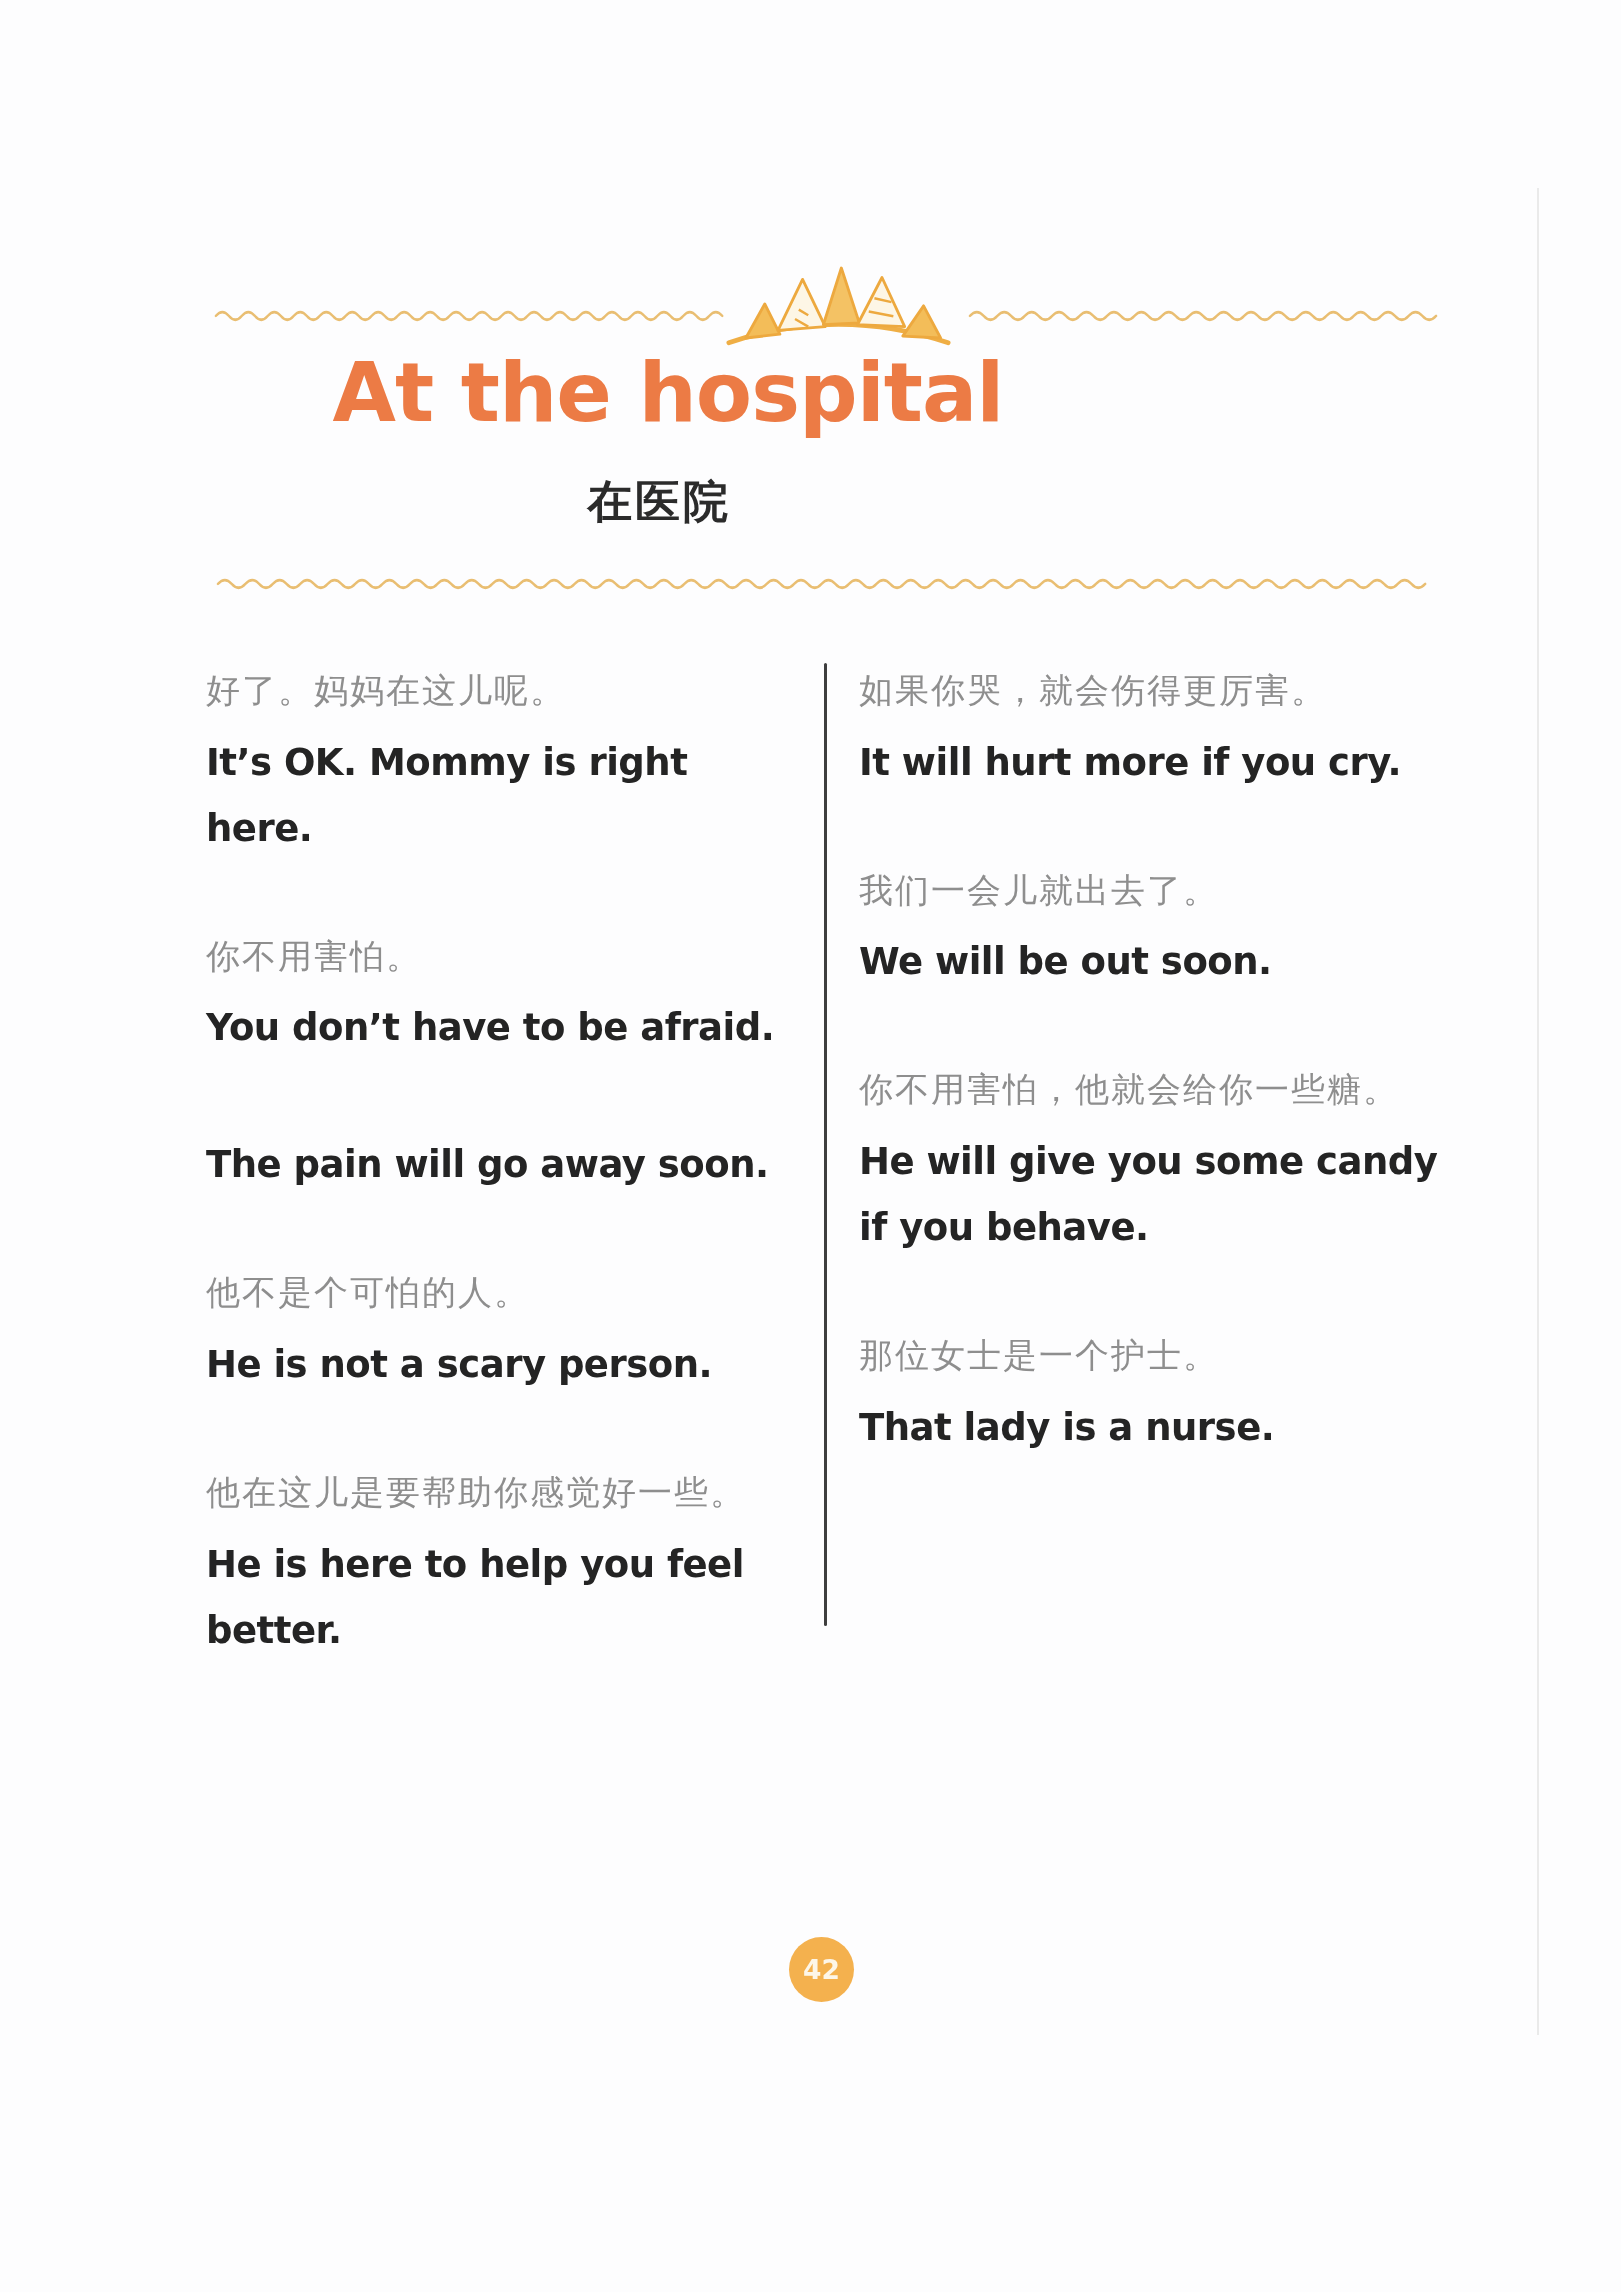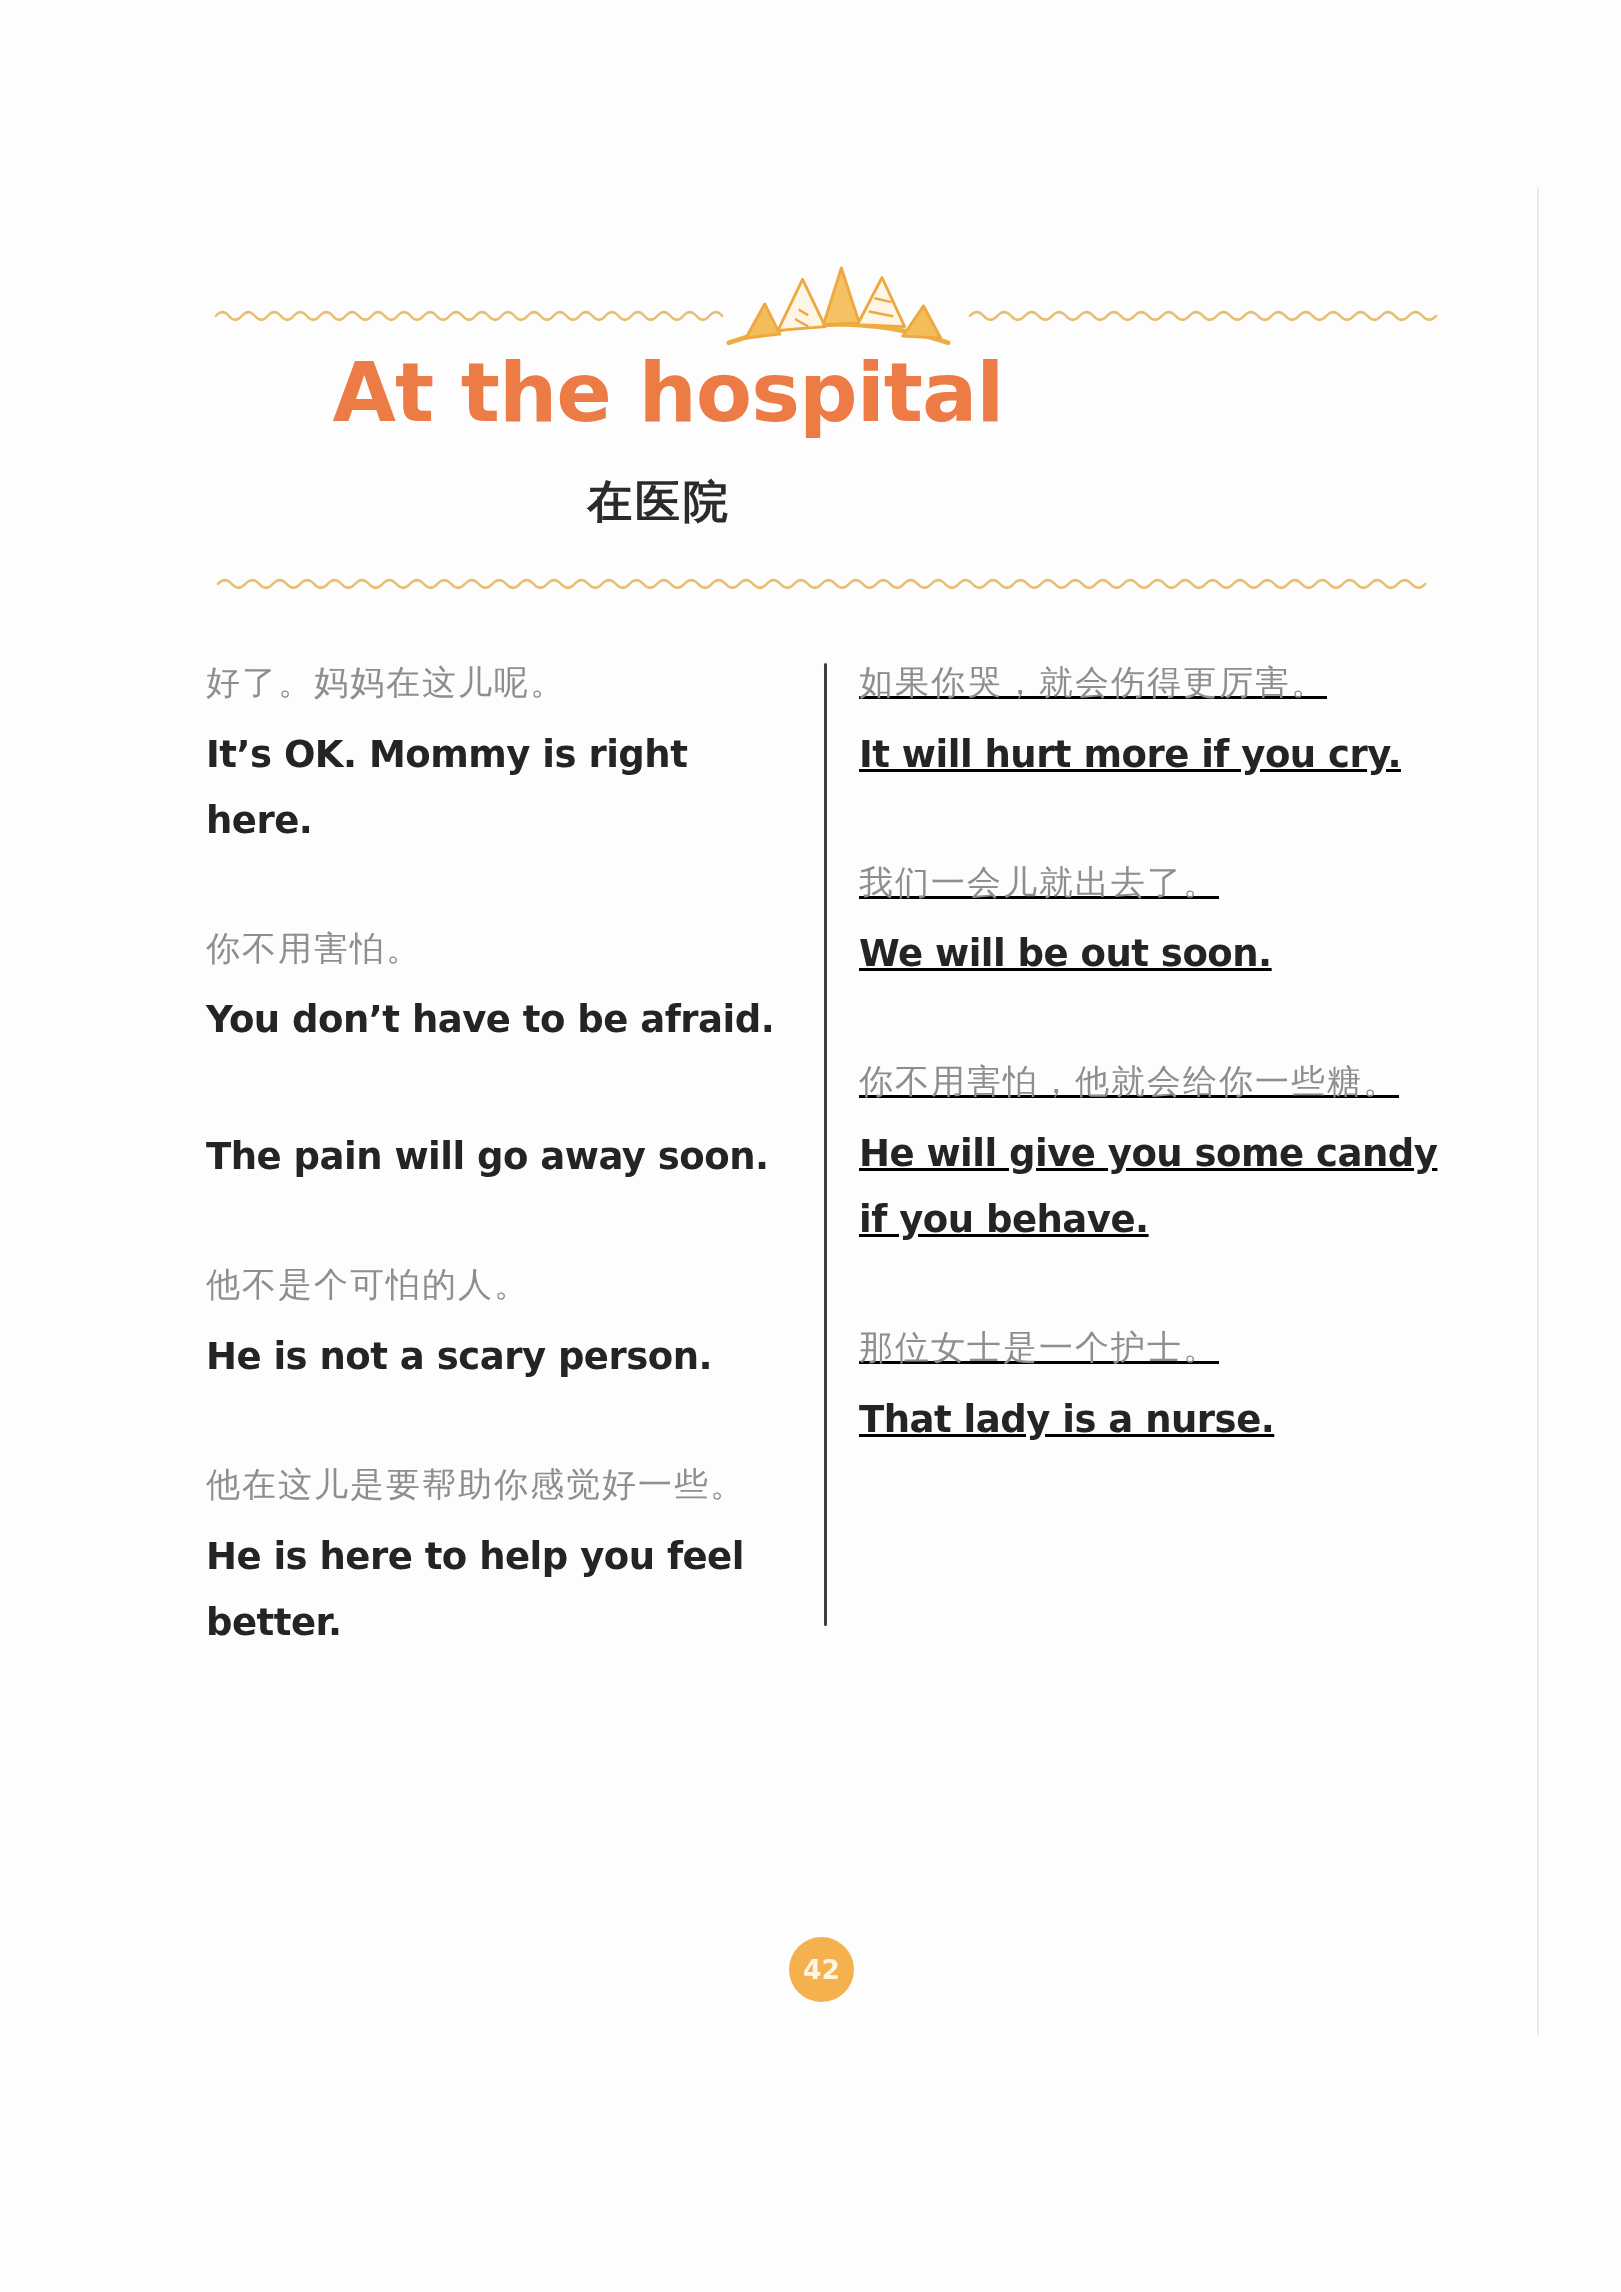--- a/index.html
+++ b/index.html
@@ -34,26 +34,26 @@
   .subtitle{
     position:absolute;left:0;top:472px;width:1318px;
     text-align:center;
     font-size:45px;font-weight:bold;letter-spacing:2.9px;
     color:#2b2b2b;
   }
   
   .content{position:absolute;left:206px;top:655px;width:1284px;}
   .col{position:absolute;top:0;}
   .col-left{left:0;width:608px;}
-  .col-right{left:653px;width:631px;text-decoration:underline;}
+  .col-right{left:653px;width:631px;}
   .divider{
     position:absolute;left:618px;top:7.8px;width:2.9px;height:963px;
     background:#3e3e3e;border-radius:2px;
   }
-  .phrase{margin:4px 0 71px 0;}
+  .phrase{margin:12px 0 71px 0;}
   .zh{
     font-family:"DejaVu Serif","Liberation Serif",serif;
     font-size:34px;line-height:47px;letter-spacing:2px;
     color:#8e8e8e;
     margin-bottom:15.7px;
   }
   .en{
     font-size:37px;line-height:66px;letter-spacing:-0.5px;
     font-weight:bold;color:#242424;
     white-space:pre-line;

